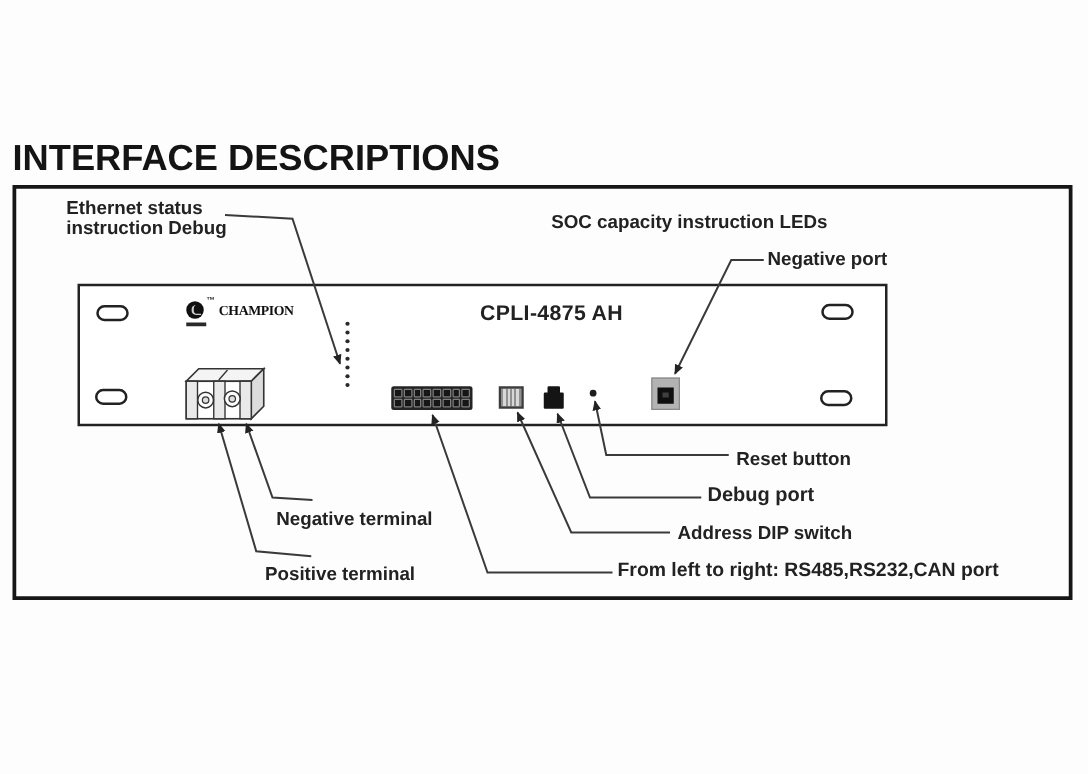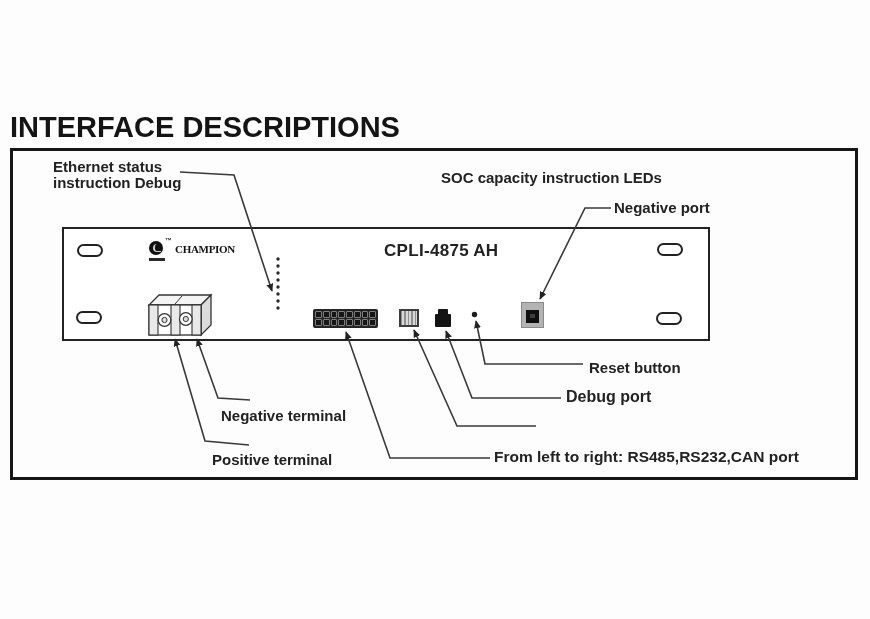--- a/index.html
+++ b/index.html
@@ -204,17 +204,18 @@
   </svg>
 
   <div class="lbl lbl-working">
     <div>Ethernet status</div>
     <div>instruction Debug</div>
   </div>
   <div class="lbl lbl-soc">SOC capacity instruction LEDs</div>
   <div class="lbl lbl-ethernet">Negative port</div>
   <div class="lbl lbl-reset">Reset button</div>
   <div class="lbl lbl-debug">Debug port</div>
+  <div class="lbl lbl-address">Address DIP switch</div>
   <div class="lbl lbl-comm">From left to right: RS485,RS232,CAN port</div>
   <div class="lbl lbl-negative">Negative terminal</div>
   <div class="lbl lbl-positive">Positive terminal</div>
 
 </div>
 
 </body></html>

